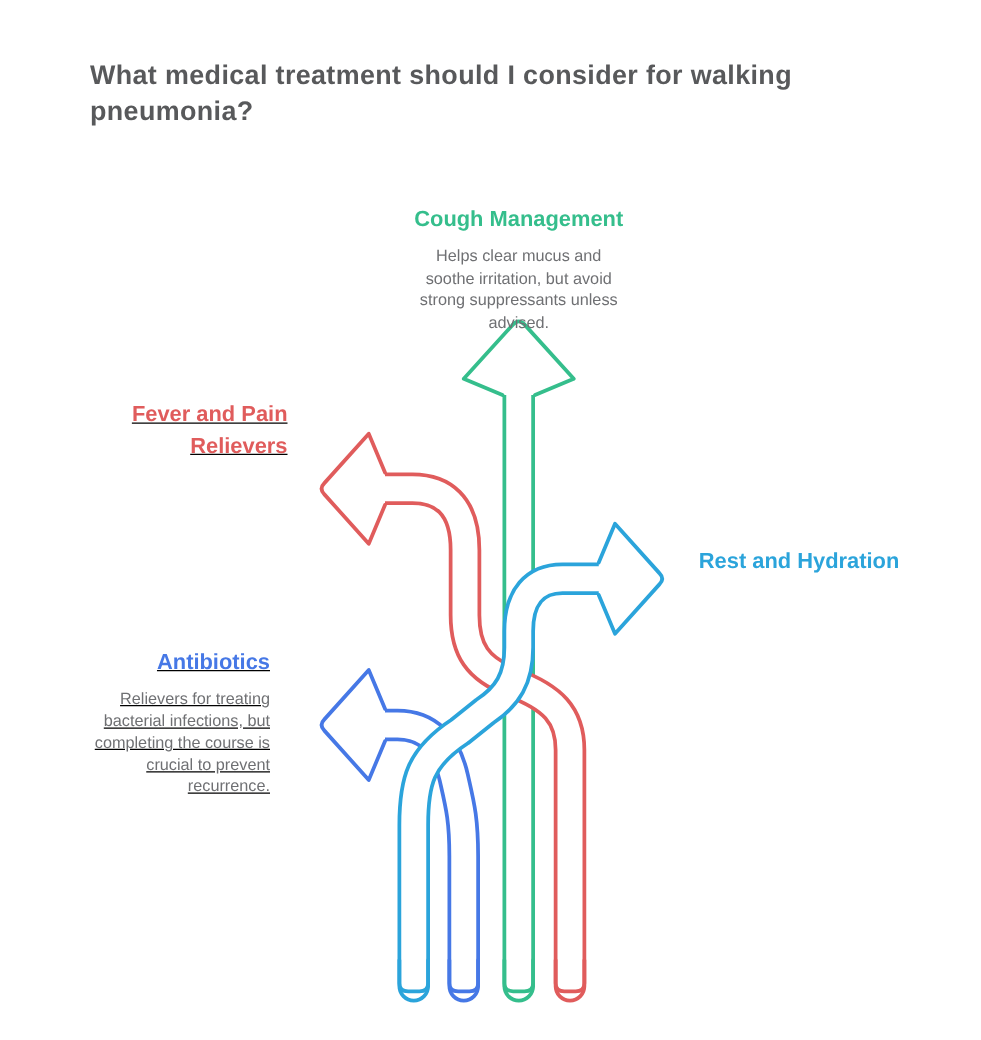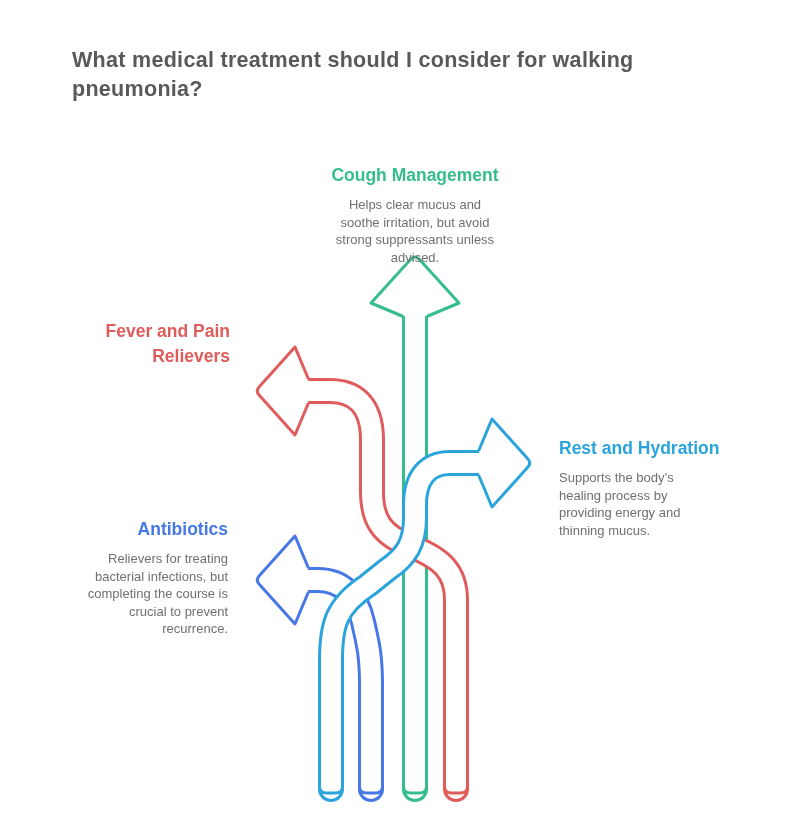--- a/index.html
+++ b/index.html
@@ -35,27 +35,27 @@
     white-space:pre-line;
   }
   .node-desc{
     margin-top:8px;
     font-size:13px;
     line-height:17.5px;
     color:#6f7073;
     white-space:pre-line;
   }
   .align-center{text-align:center;}
-  .align-right{text-align:right;}
+  .align-right{text-align:right;text-decoration:underline;}
   .align-left{text-align:left;}
 
   .node-cough{left:245px; top:131px; width:340px;margin-top:32px;}
   .node-fever{left:18px;  top:319px; width:212px;}
   .node-rest{left:559px;  top:407px; width:210px;}
-  .node-antibiotics{left:20px; top:517px; width:208px;}
+  .node-antibiotics{left:8px; top:517px; width:208px;}
 
   .tube-outer{fill:none; stroke-width:26; stroke-linecap:round; stroke-linejoin:round;}
   .tube-inner{fill:none; stroke:#ffffff; stroke-width:20; stroke-linecap:round; stroke-linejoin:round;}
   .tube-cap{fill:none; stroke-width:3; stroke-linecap:round; stroke-linejoin:round;}
   .head{fill:#ffffff; stroke-width:3; stroke-linejoin:round; stroke-linecap:round;}
 </style>
 </head>
 <body>
 
 <div class="canvas">
@@ -102,24 +102,20 @@
 advised.</div>
   </div>
 
   <div class="node node-fever align-right">
     <div class="node-title" style="color: rgb(224, 92, 92);">Fever and Pain
 Relievers</div>
   </div>
 
   <div class="node node-rest align-left">
     <div class="node-title" style="color: rgb(43, 164, 219); margin-top: 29px;">Rest and Hydration</div>
-    <div class="node-desc">Supports the body’s
-healing process by
-providing energy and
-thinning mucus.</div>
   </div>
 
   <div class="node node-antibiotics align-right">
     <div class="node-title" style="color: rgb(70, 120, 230);">Antibiotics</div>
     <div class="node-desc">Relievers for treating
 bacterial infections, but
 completing the course is
 crucial to prevent
 recurrence.</div>
   </div>

